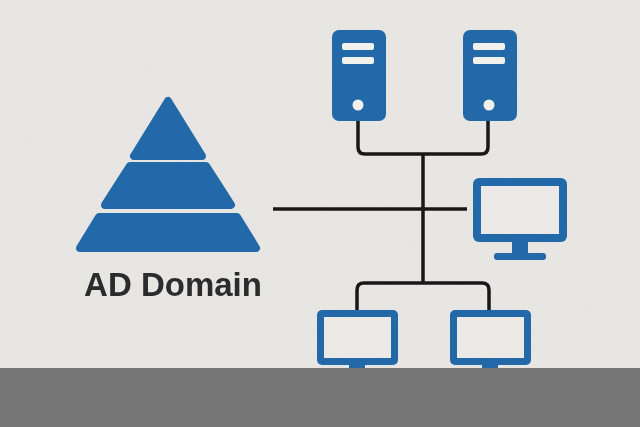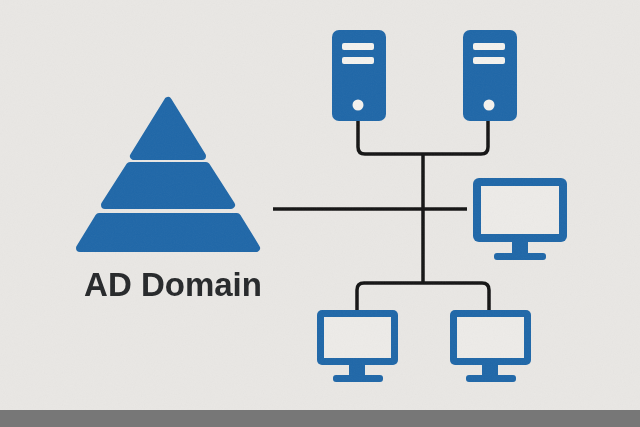--- a/index.html
+++ b/index.html
@@ -7,21 +7,21 @@
     --line:#141414;
     --bg:#e9e7e4;
     --text:#26282a;
     --white:#f4f2ee;
     --screen:#edebe8;
   }
   html,body{margin:0;padding:0;}
   body{background:#777;font-family:"Liberation Sans",sans-serif;}
   .canvas{
     position:relative;
-    width:640px;height:410px;
+    width:640px;height:368px;
     background:var(--bg);
     overflow:hidden;
   }
   .diagram-svg{position:absolute;left:0;top:0;}
   .ad-label{
     position:absolute;
     left:73px;top:266px;width:200px;
     text-align:center;
     font-size:33px;
     font-weight:bold;

